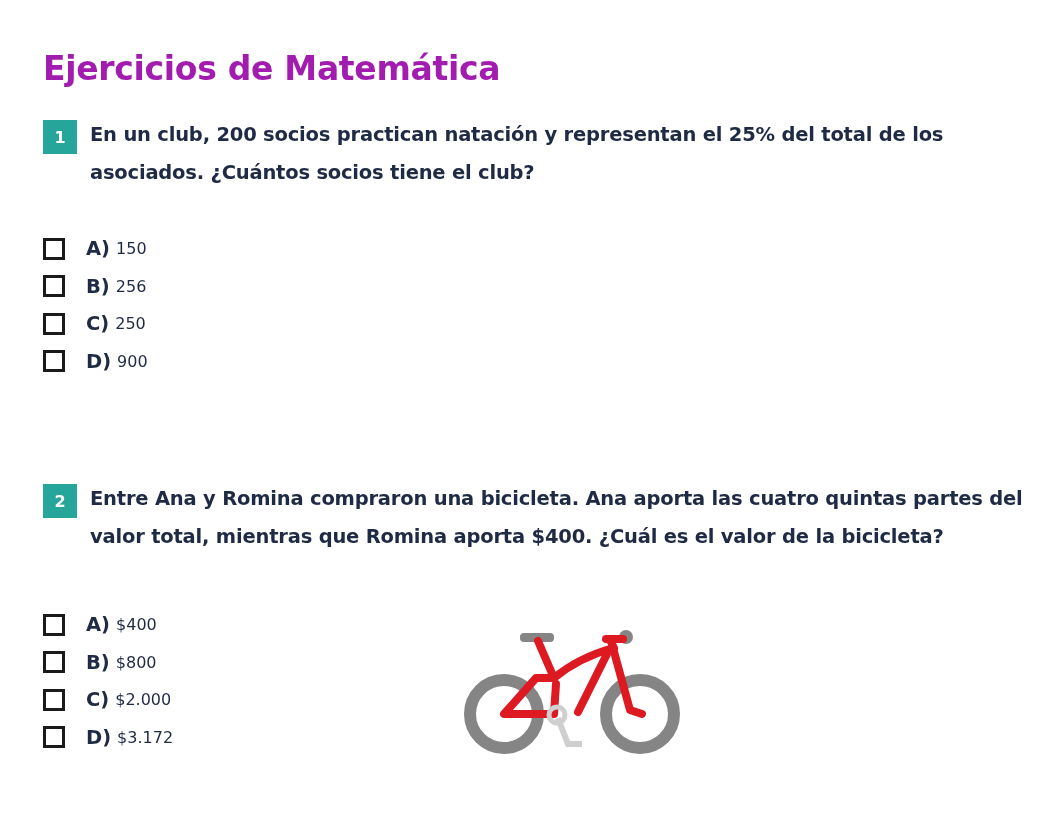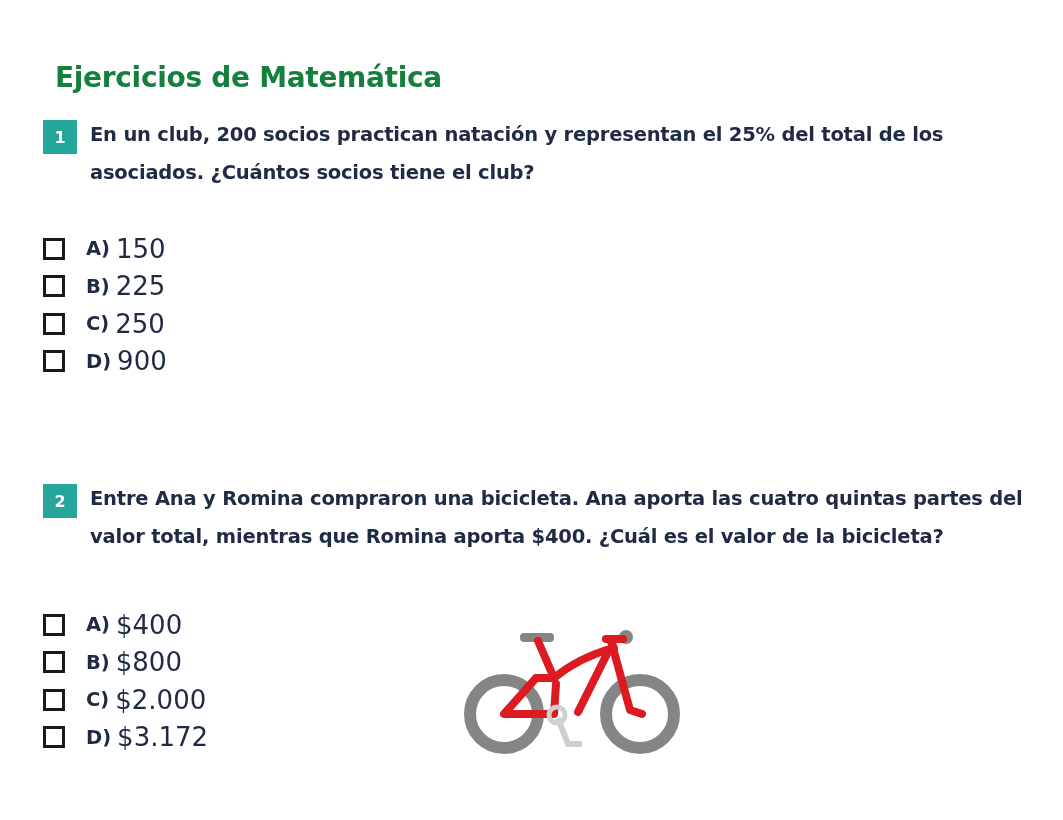--- a/index.html
+++ b/index.html
@@ -12,25 +12,25 @@
       height: 820px;
       position: relative;
       overflow: hidden;
       font-family: "DejaVu Sans", "Liberation Sans", sans-serif;
       color: #1f2a44;
     }
     .title {
       position: absolute;
       left: 43px;
       top: 49px;
-      font-size: 28px;
+      font-size: 33px;
       font-weight: bold;
-      color: #15803d;
+      color: #a21caf;
       letter-spacing: -0.3px;
-      margin: 12px;
+      margin: 0;
     }
     .question {
       position: absolute;
       left: 43px;
       width: 1000px;
     }
     .q-head {
       position: relative;
     }
     .q-num {
@@ -74,21 +74,21 @@
       margin-right: 21px;
       flex-shrink: 0;
     }
     .opt-letter {
       font-weight: bold;
       font-size: 19.5px;
       color: #1f2a44;
       margin-right: 6px;
     }
     .opt-value {
-      font-size: 26px;
+      font-size: 16px;
       color: #1f2a44;
     }
     .bike {
       position: absolute;
       left: 458px;
       top: 626px;
       width: 228px;
       height: 132px;
     }
   </style>
@@ -104,21 +104,21 @@
   </div>
   <div class="options" style="top:114px;">
     <div class="option">
       <span class="checkbox"></span>
       <span class="opt-letter">A)</span>
       <span class="opt-value">150</span>
     </div>
     <div class="option">
       <span class="checkbox"></span>
       <span class="opt-letter">B)</span>
-      <span class="opt-value">225</span>
+      <span class="opt-value">256</span>
     </div>
     <div class="option">
       <span class="checkbox"></span>
       <span class="opt-letter">C)</span>
       <span class="opt-value">250</span>
     </div>
     <div class="option">
       <span class="checkbox"></span>
       <span class="opt-letter">D)</span>
       <span class="opt-value">900</span>

